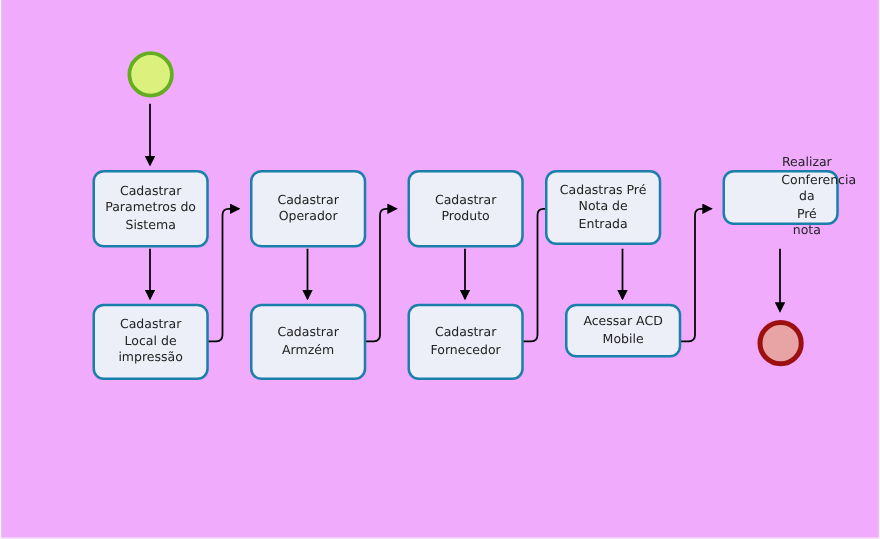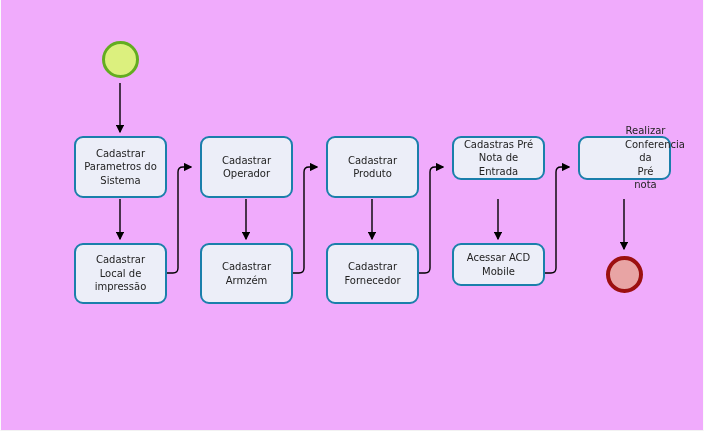--- a/index.html
+++ b/index.html
@@ -109,21 +109,21 @@
   <div class="task" style="left:199px; top:136px; width:93px; height:62px;">
     <span class="task-label">Cadastrar
 Operador</span>
   </div>
 
   <div class="task" style="left:325px; top:136px; width:93px; height:62px;">
     <span class="task-label">Cadastrar
 Produto</span>
   </div>
 
-  <div class="task" style="left:451px; top:136px; width:93px; height:44px;">
+  <div class="task" style="left:435px; top:136px; width:93px; height:60px;">
     <span class="task-label">Cadastras  Pré
 Nota de
 Entrada</span>
   </div>
 
   <div class="task" style="left:577px; top:136px; width:93px; height:44px;padding-left:45px;">
     <span class="task-label">Realizar
 Conferencia da
 Pré nota</span>
   </div>

